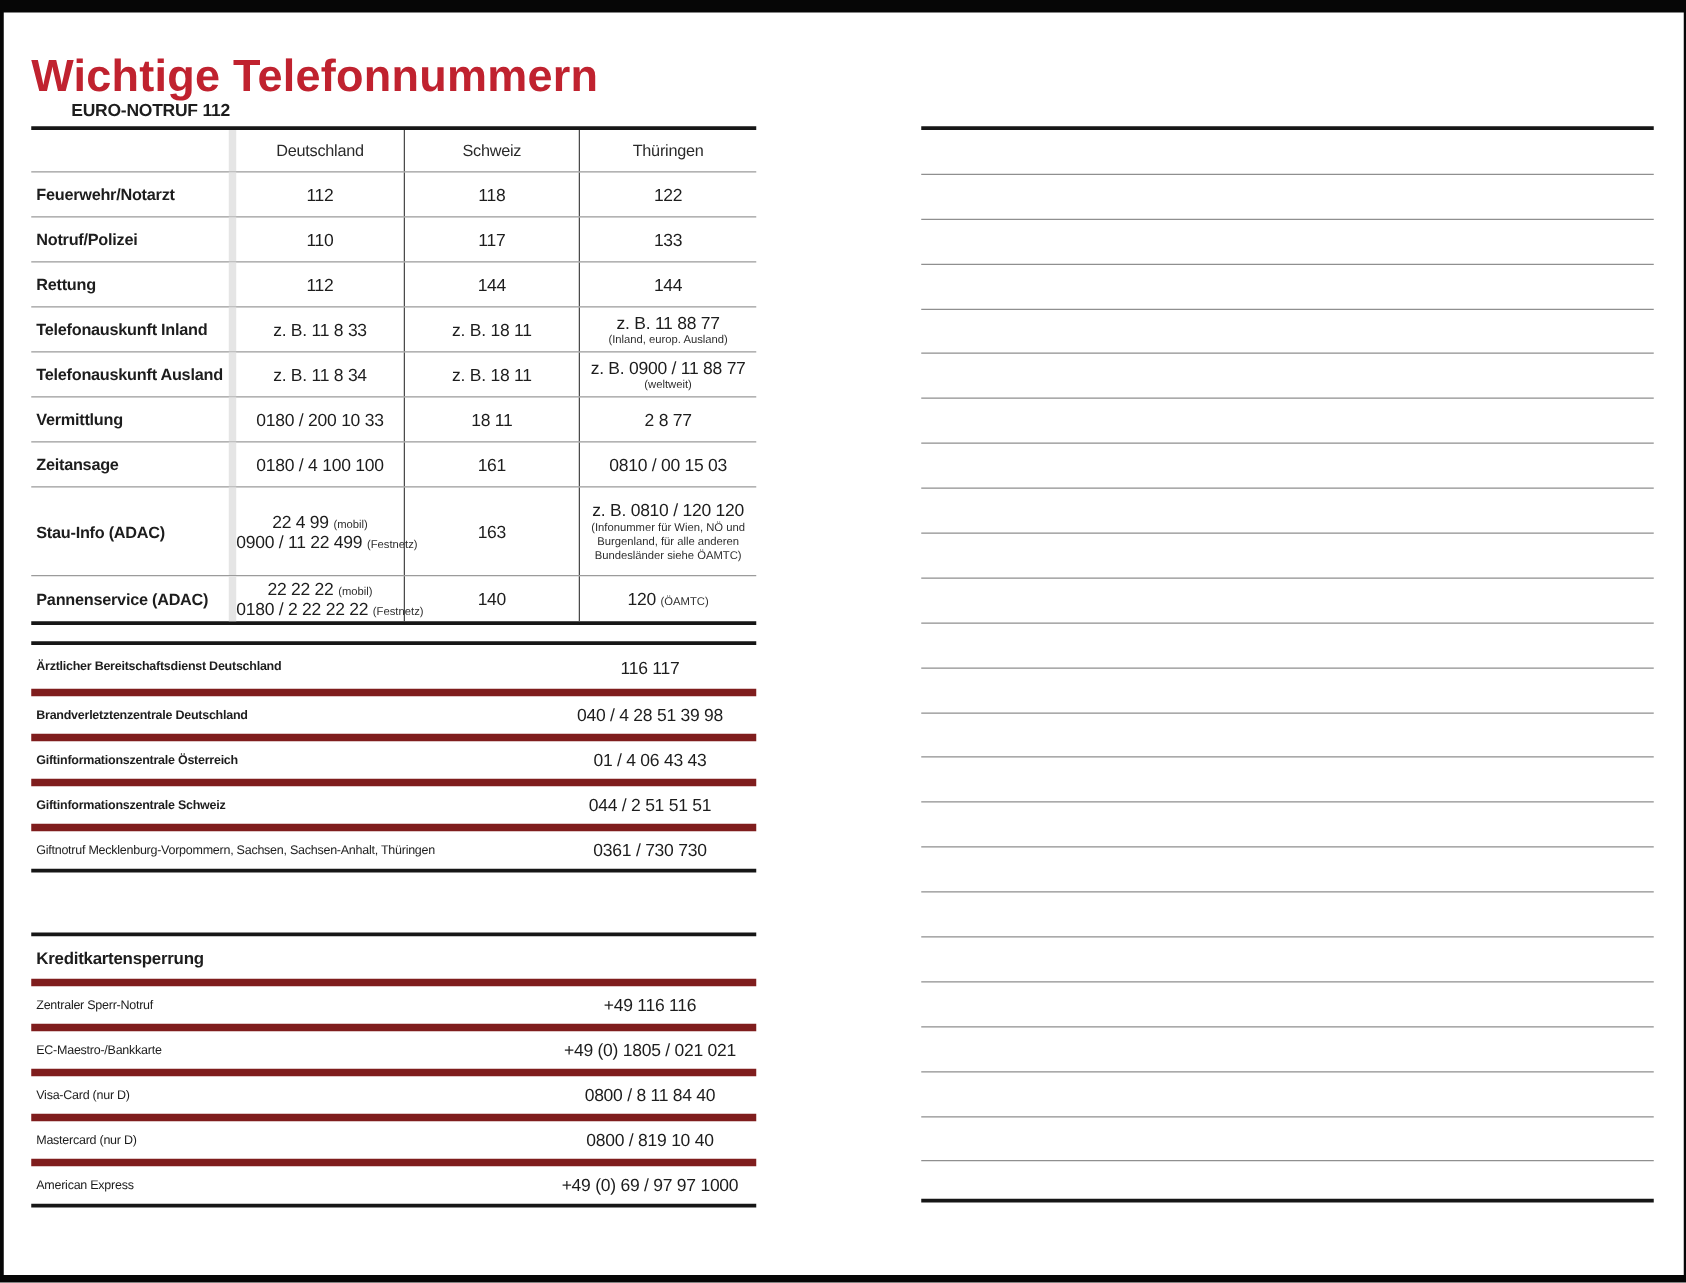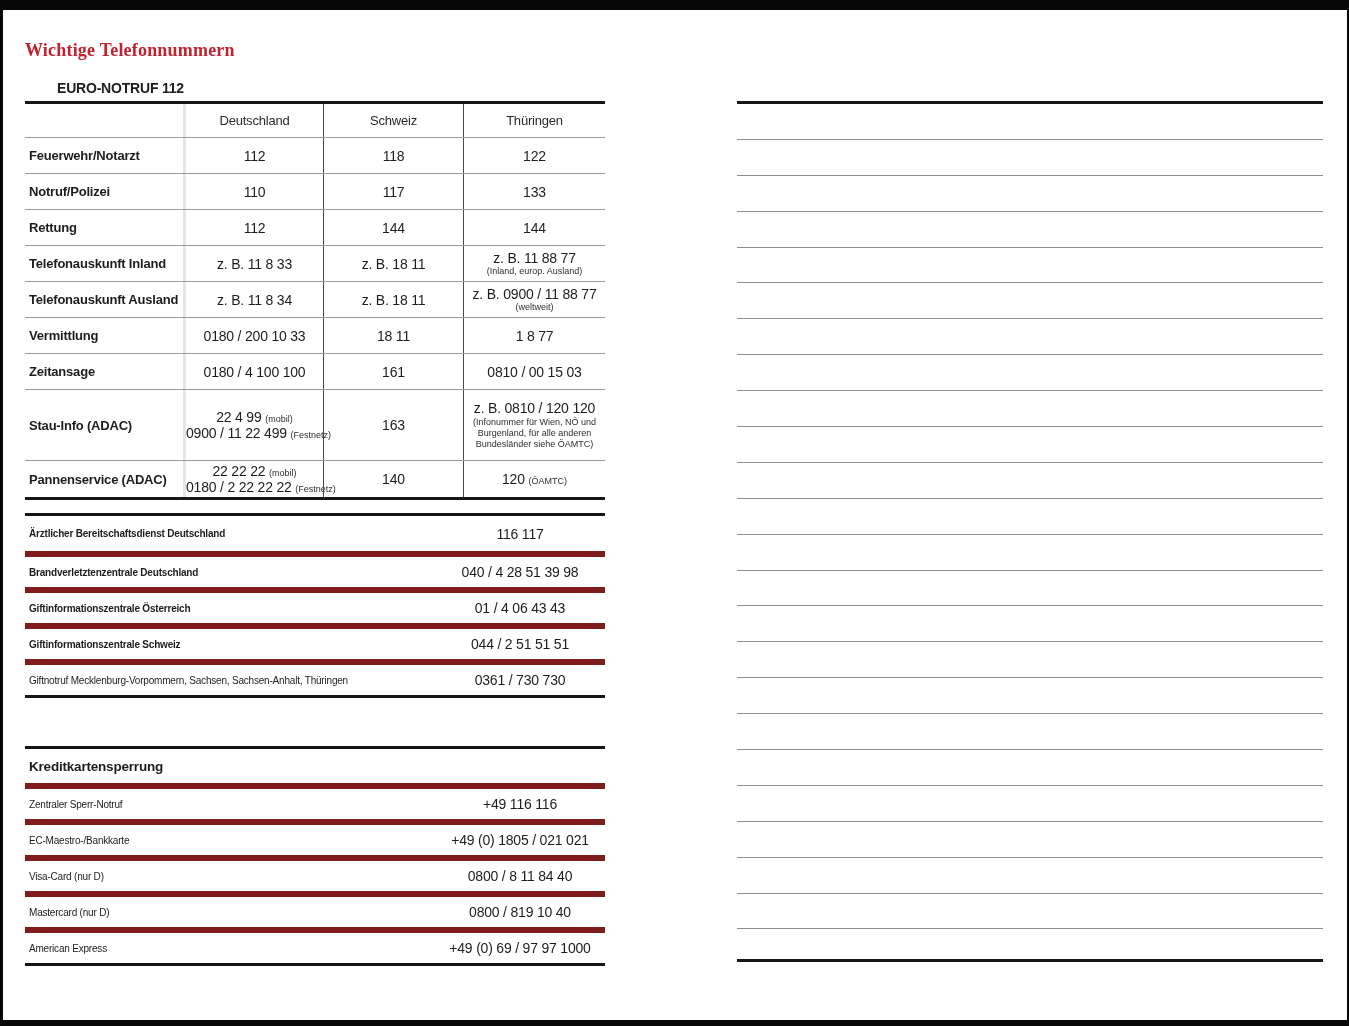--- a/index.html
+++ b/index.html
@@ -5,22 +5,22 @@
   html,body { margin:0; padding:0; }
   body { width:1349px; height:1026px; background:#ffffff; }
   .page {
     position:relative; width:1349px; height:1026px; background:#060606;
     font-family:"Liberation Sans", sans-serif; color:#1d1d1d; overflow:hidden;
   }
   .sheet { position:absolute; top:10px; left:3px; right:2px; bottom:6px; background:#ffffff; }
 
   
   .title {
-    position:absolute; top:40px; font-family:Liberation Serif, serif;
-    font-weight:700; font-size:18px; letter-spacing:0.2px;
+    position:absolute; top:40px; font-family:Liberation Sans, sans-serif;
+    font-weight:700; font-size:36px; letter-spacing:0.2px;
   }
   .title-left  { left:25px; }
   .title-right { left:737px; width:586px; text-align:right; }
   .subtitle {
     position:absolute; left:25px; top:80px; font-size:14px; font-weight:700;
     letter-spacing:-0.2px;
     margin-left:32px;
   }
 
   
@@ -28,21 +28,21 @@
     position:absolute; left:25px; top:101px; width:580px;
     border-top:3px solid #161616; border-bottom:3px solid #161616;
     font-size:14px; letter-spacing:-0.2px;
   }
   .et-row { display:flex; box-sizing:border-box; height:36px; border-top:1px solid #9b9b9b; }
   .et-row.first { border-top:none; height:33px; }
   .et-row.tall { height:71px; }
   .et-row.h37 { height:37px; }
   .c { box-sizing:border-box; display:flex; flex-direction:column; align-items:center; justify-content:center; text-align:center; }
   .c0 { width:158px; align-items:flex-start; text-align:left; padding-left:4px; font-weight:700; font-size:13px; }
-  .c1 { width:140px; border-left:3px solid #e5e5e5; }
+  .c1 { width:140px; border-left:6px solid #e5e5e5; }
   .c2 { width:140px; border-left:1px solid #4a4a4a; }
   .c3 { flex:1; border-left:1px solid #4a4a4a; }
   .et-header .c { font-weight:400; font-size:13px; color:#2a2a2a; }
   .cellline { display:block; width:100%; text-align:center; white-space:nowrap; line-height:1.15; }
   .sm { font-size:9px; letter-spacing:0; color:#2e2e2e; }
   .note-wrap { display:block; width:132px; margin:1px auto 0; line-height:1.25; text-align:center; }
   .inlinepair { white-space:nowrap; }
 
   
   .stable {
@@ -122,21 +122,21 @@
       <div class="c c3">
         <span class="cellline">z. B. 0900 / 11 88 77</span>
         <span class="cellline sm">(weltweit)</span>
       </div>
     </div>
 
     <div class="et-row">
       <div class="c c0">Vermittlung</div>
       <div class="c c1">0180 / 200 10 33</div>
       <div class="c c2">18 11</div>
-      <div class="c c3">1 8 77</div>
+      <div class="c c3">2 8 77</div>
     </div>
 
     <div class="et-row">
       <div class="c c0">Zeitansage</div>
       <div class="c c1">0180 / 4 100 100</div>
       <div class="c c2">161</div>
       <div class="c c3">0810 / 00 15 03</div>
     </div>
 
     <div class="et-row tall">

